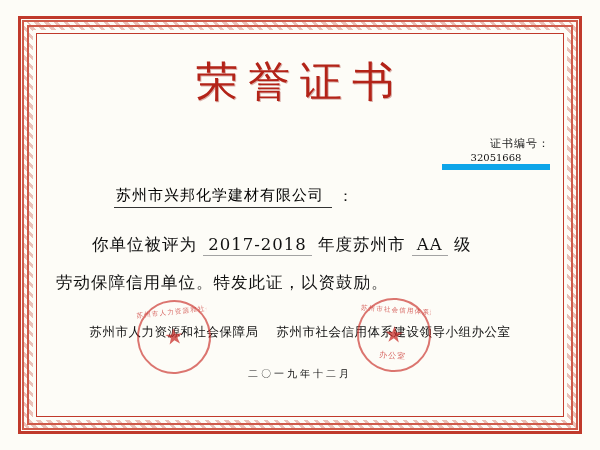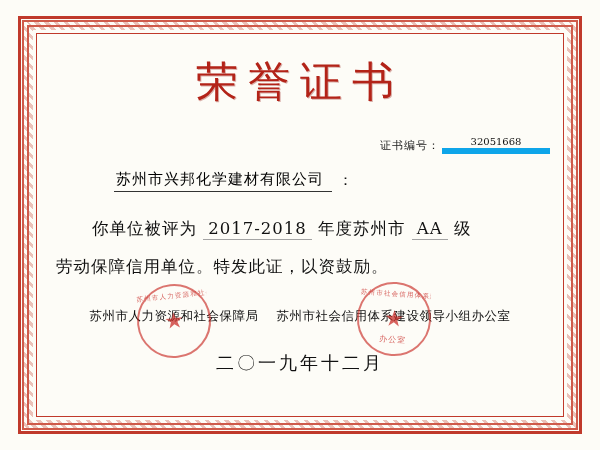--- a/index.html
+++ b/index.html
@@ -84,20 +84,21 @@
   }
 
   
   .cert-no-row {
     margin-top: 26px;
     display: flex;
     justify-content: flex-end;
     align-items: flex-end;
     padding-right: 6px;
     font-family: "DejaVu Serif", serif;
+    flex-direction: column;
   }
   .cert-no-label {
     font-size: 11px;
     color: #1a1a1a;
     letter-spacing: 1px;
     padding-bottom: 1px;
   }
   .cert-no-value {
     font-size: 10px;
     color: #111;
@@ -221,21 +222,21 @@
   .seal-2 {
     top: -26px;
     transform: translateX(-50%) rotate(4deg);
   }
 
   
   .date-line {
     margin-top: 26px;
     text-align: center;
     font-family: "DejaVu Serif", serif;
-    font-size: 18px;
+    font-size: 10px;
     letter-spacing: 3px;
     color: #111;
   }
 </style>
 </head>
 <body>
 
 <div class="certificate">
 
   <div class="frame-outer"></div>

